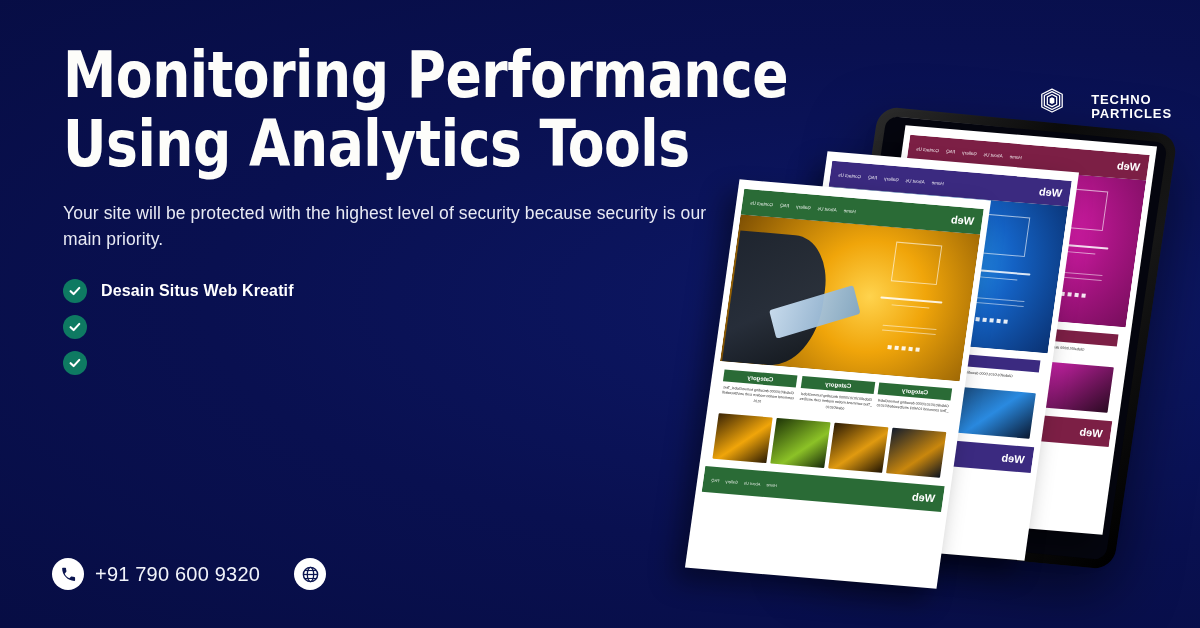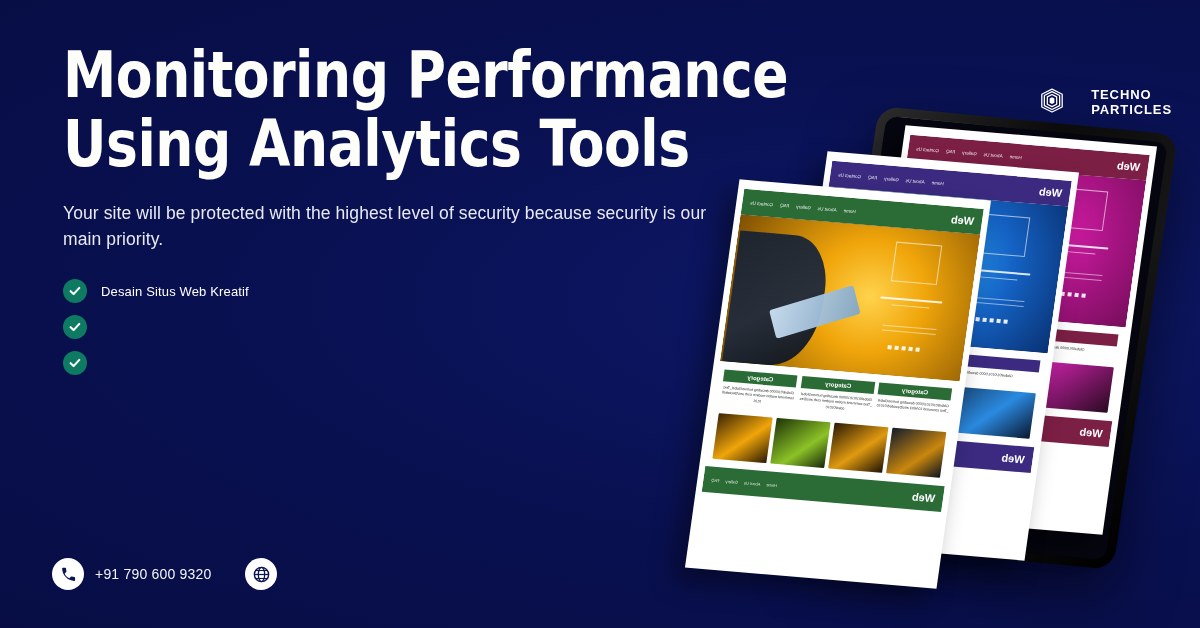--- a/index.html
+++ b/index.html
@@ -48,21 +48,21 @@
   .bullets { margin-top:27px; }
   .bullet { display:flex; align-items:center; gap:14px; margin-bottom:12px; }
   .check-circle {
     width:24px; height:24px; border-radius:50%;
     background:#0e7a62;
     display:flex; align-items:center; justify-content:center;
     flex:0 0 24px;
   }
   .check-circle svg { display:block; }
   .bullet-label {
-    color:#ffffff; font-size:13px; font-weight:400; letter-spacing:0.15px;
+    color:#ffffff; font-size:16px; font-weight:700; letter-spacing:0.15px;
   }
 
   
   .cta {
     margin-top:24px;
     display:inline-flex; align-items:center; justify-content:center;
     background:#0d7361;
     color:#ffffff;
     font-size:18px; font-weight:700; letter-spacing:1.1px;
     padding:15px 40px;
@@ -78,26 +78,26 @@
     display:flex; align-items:center; gap:12px; z-index:40;
   }
   .contact-item { display:flex; align-items:center; gap:11px; }
   .contact-item + .contact-item { margin-left:22px; }
   .icon-circle {
     width:32px; height:32px; border-radius:50%;
     background:#ffffff;
     display:flex; align-items:center; justify-content:center;
     flex:0 0 32px;
   }
-  .contact-text { color:#f2f4fb; font-size:14px; letter-spacing:0.2px; }
+  .contact-text { color:#f2f4fb; font-size:20px; letter-spacing:0.2px; }
 
   
   .logo {
     position:absolute; right:28px; top:84px;
-    display:flex; align-items:center; gap:22px; z-index:45;
+    display:flex; align-items:flex-end; gap:22px; z-index:45;
   }
   .logo-text {
     color:#ffffff;
     font-family:"Liberation Sans Narrow","Liberation Sans", sans-serif;
     font-size:13px; font-weight:700; line-height:1.12; letter-spacing:0.9px;
   }
 
   
   .device-stage {
     position:absolute; left:650px; top:90px; width:560px; height:560px;

